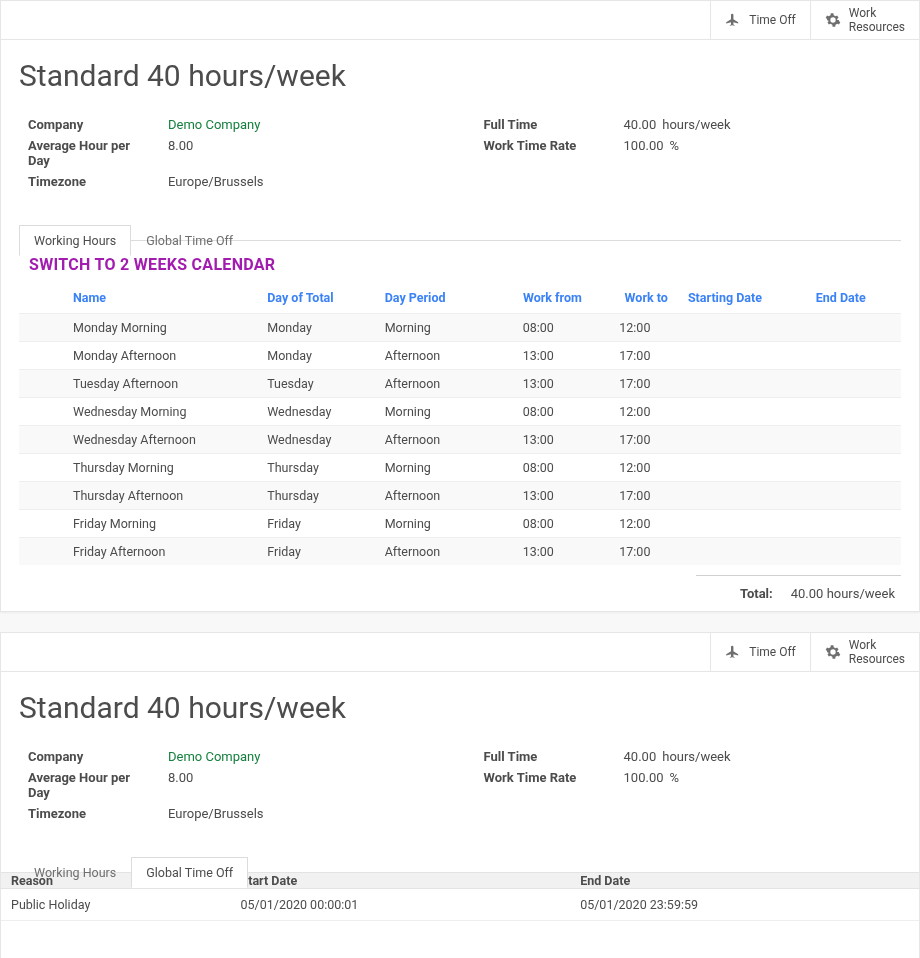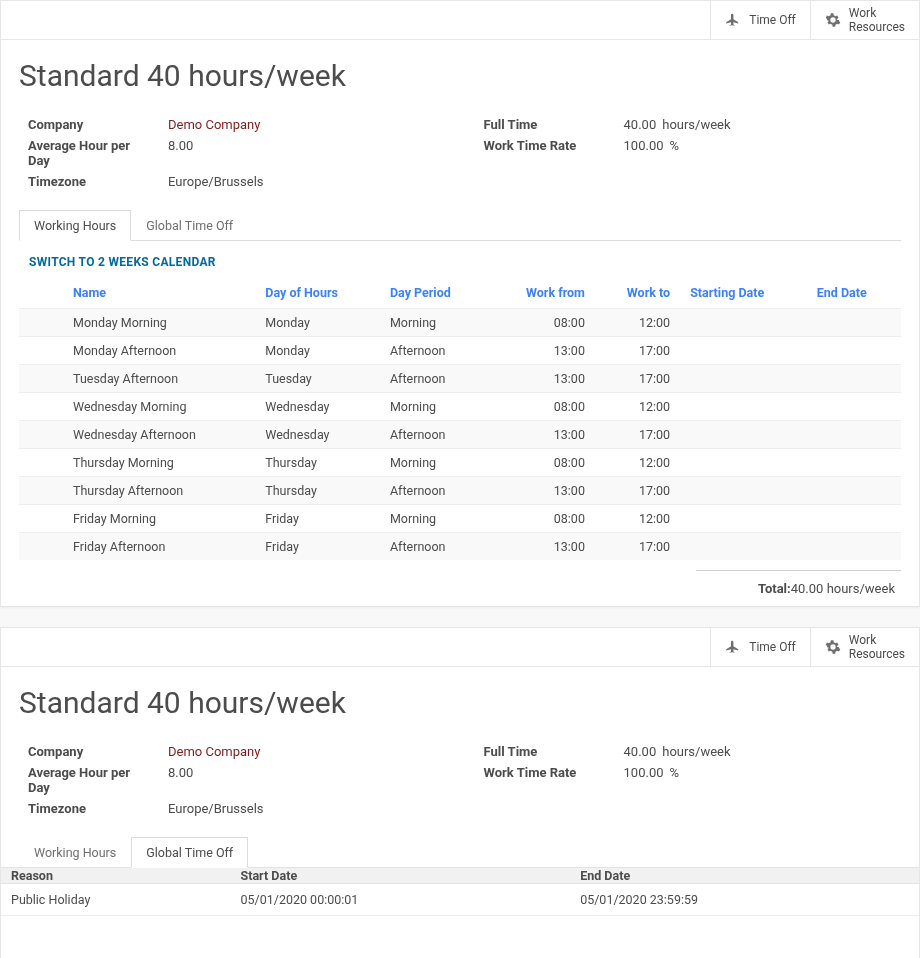--- a/index.html
+++ b/index.html
@@ -74,52 +74,52 @@
     align-content: start;
   }
   .info-label {
     font-weight: 700;
     color: #4c4c4c;
   }
   .info-value {
     color: #4c4c4c;
   }
   .info-value.link {
-    color: #7f1d1d;
+    color: #15803d;
     cursor: pointer;
   }
   .info-value .unit {
     margin-left: 6px;
   }
   .tabs {
     border-bottom: 1px solid #dcdcdc;
     display: flex;
     gap: 0;
   }
   .tab {
     padding: 7px 14px;
     border: 1px solid transparent;
     border-bottom: none;
     cursor: pointer;
     font-size: 12.5px;
     color: #6f6f6f;
     position: relative;
-    top: 1px;
+    top: 16px;
     background: transparent;
   }
   .tab.active {
     border: 1px solid #dcdcdc;
     border-bottom: 1px solid #fff;
     background: #fff;
     color: #4c4c4c;
   }
   .switch-link {
-    color: #0369a1;
+    color: #a21caf;
     font-weight: 700;
-    font-size: 12px;
+    font-size: 16px;
     margin: 14px 0 10px 10px;
     cursor: pointer;
     letter-spacing: 0.3px;
   }
   table.sched {
     width: 100%;
     border-collapse: collapse;
   }
   table.sched th {
     text-align: left;
@@ -139,26 +139,27 @@
   }
   table.sched tbody tr:nth-child(even) {
     background: #fff;
   }
   table.sched td {
     padding: 6px 10px;
     font-size: 12.5px;
     color: #4c4c4c;
   }
   table.sched td.right {
-    text-align: right;
+    text-align: center;
   }
   .totalbar {
     display: flex;
     justify-content: flex-end;
     align-items: flex-start;
+    gap: 18px;
     padding: 10px 6px 4px 6px;
     border-top: 1px solid #eee;
     margin-top: 22px;
   }
   .totalbar .total-label {
     font-weight: 700;
   }
   .total-top-rule {
     display: flex;
     justify-content: flex-end;
@@ -245,21 +246,21 @@
         <div class="tab">Global Time Off</div>
       </div>
 
       <div class="switch-link">SWITCH TO 2 WEEKS CALENDAR</div>
 
       <table class="sched">
         <thead>
           <tr>
             <th style="width:24px;"></th>
             <th>Name</th>
-            <th>Day of Hours</th>
+            <th>Day of Total</th>
             <th>Day Period</th>
             <th class="right">Work from</th>
             <th class="right">Work to</th>
             <th>Starting Date</th>
             <th>End Date</th>
           </tr>
         </thead>
         <tbody id="sched-body">
             <tr>
               <td></td>

